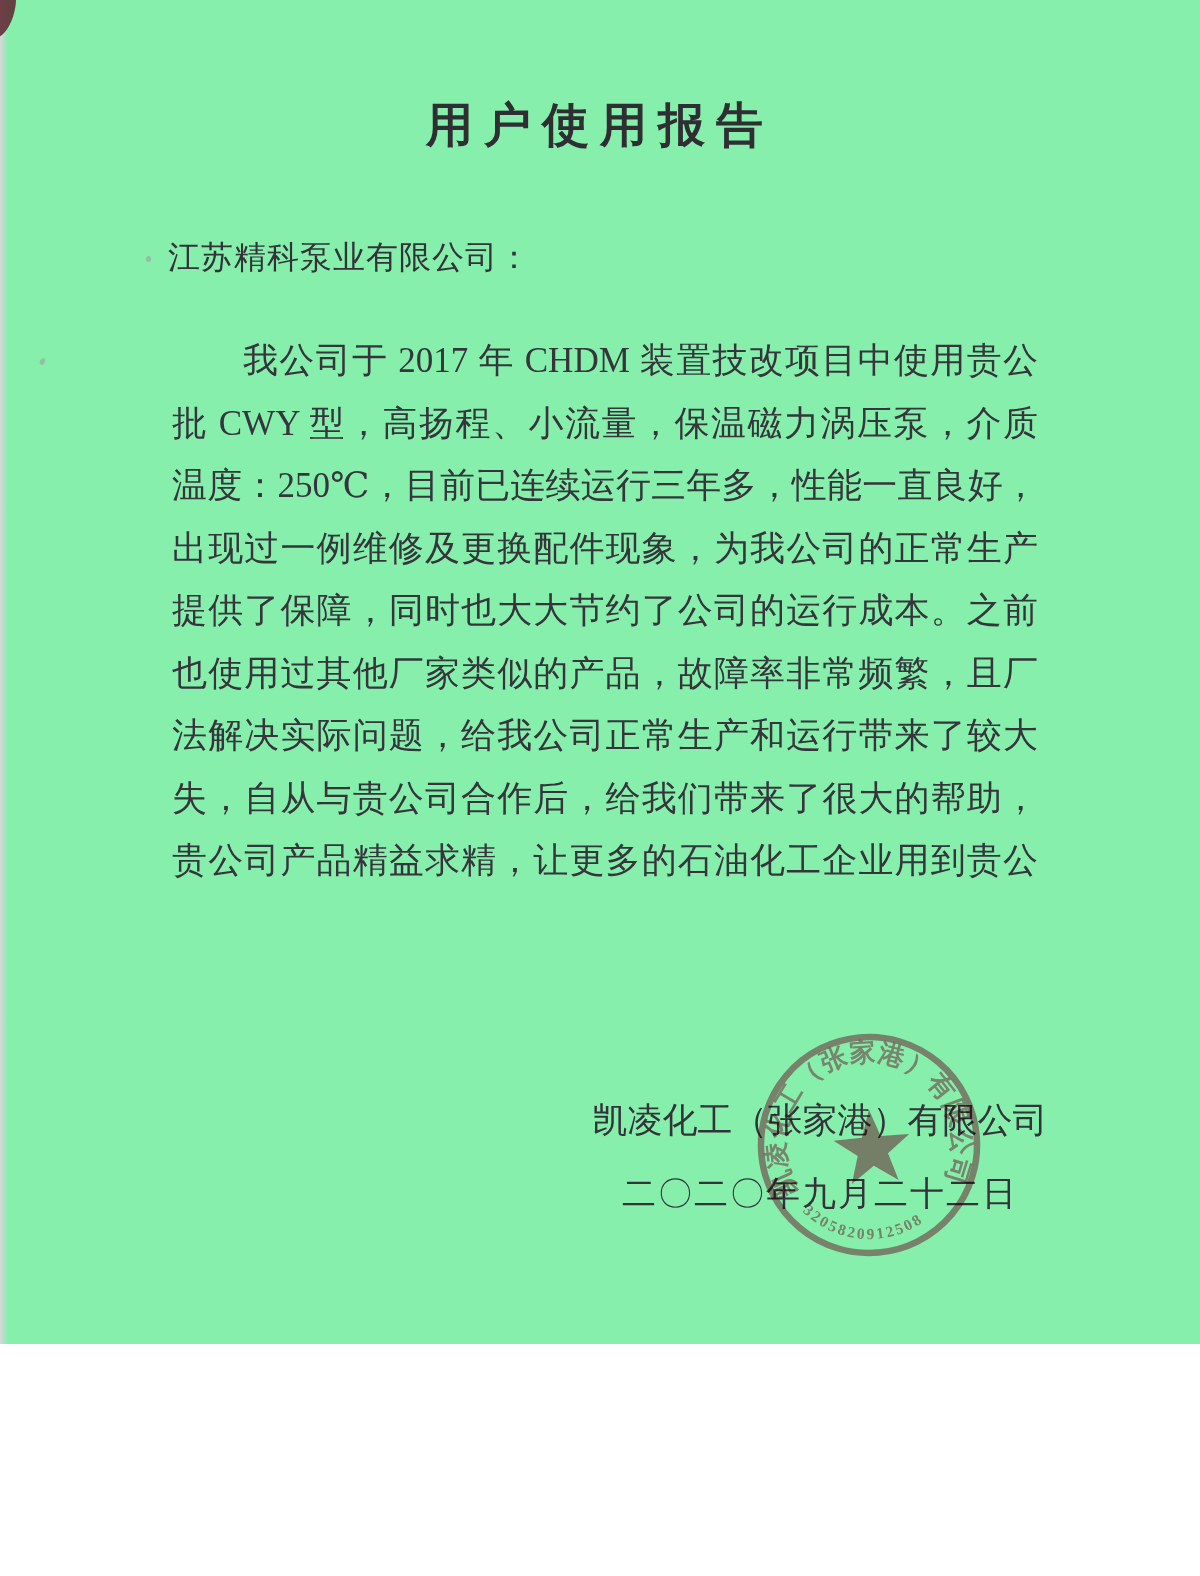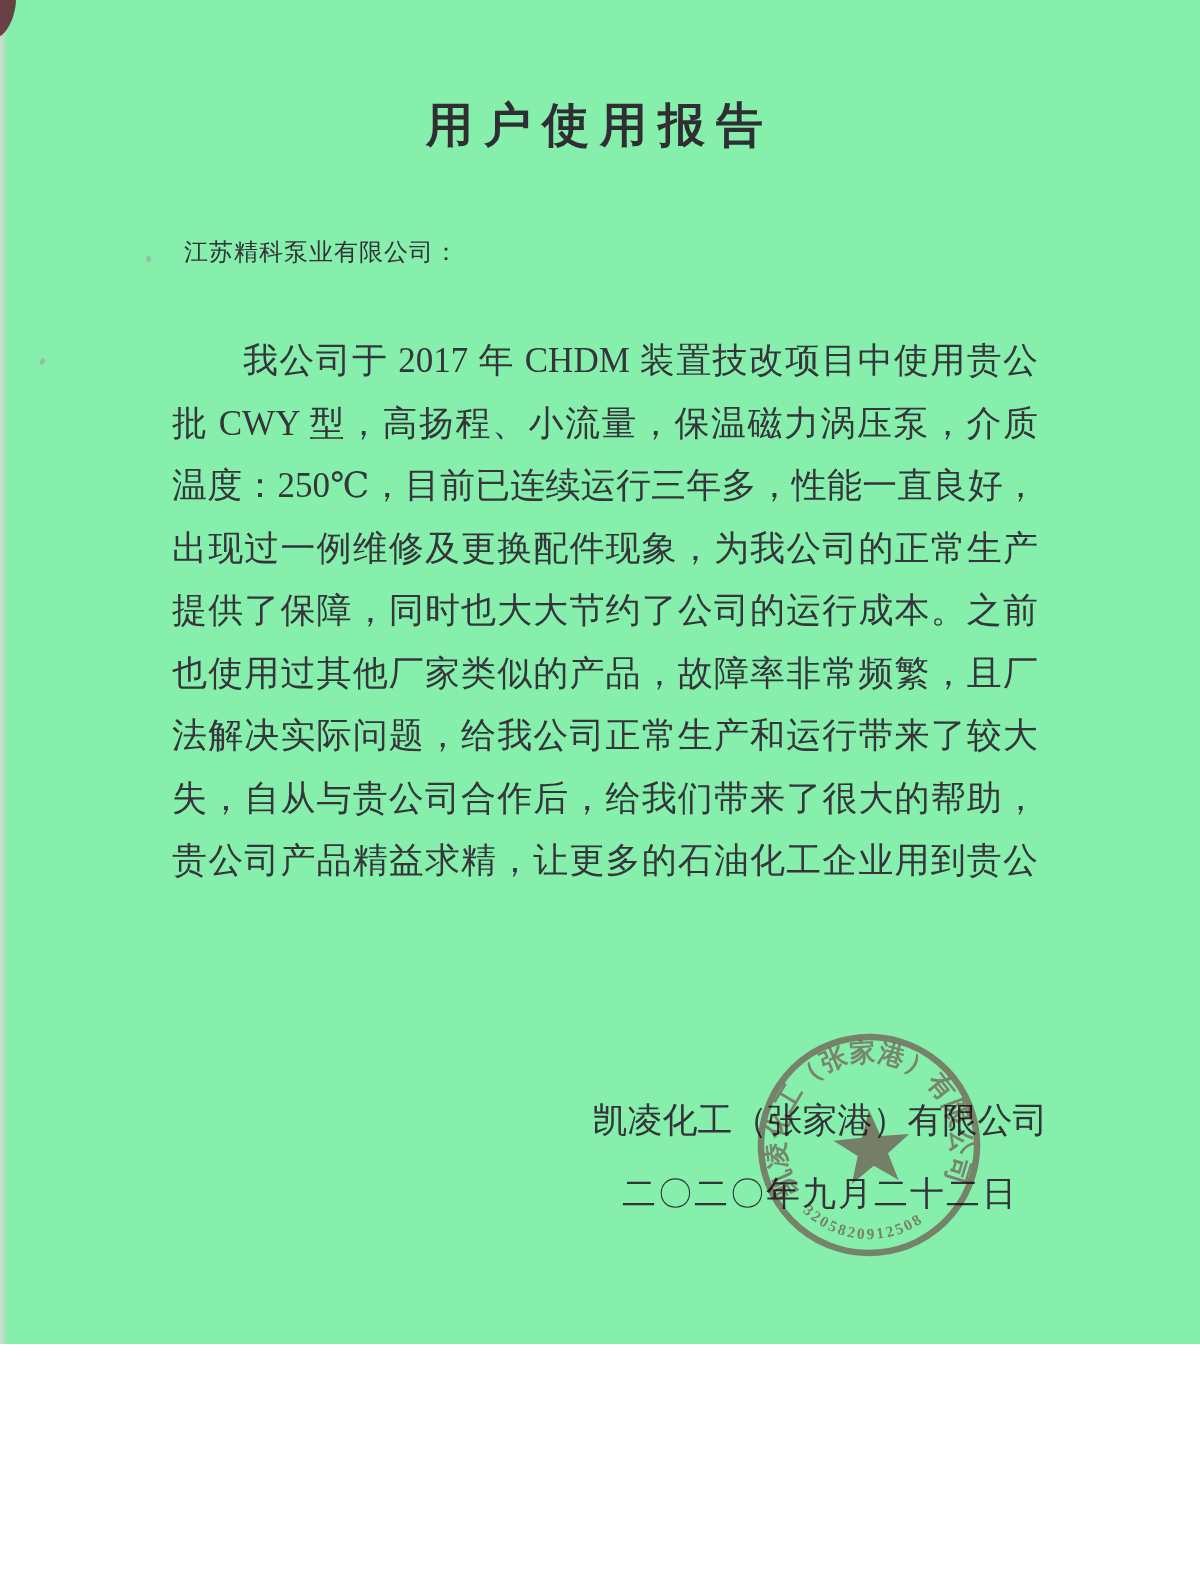--- a/index.html
+++ b/index.html
@@ -26,22 +26,22 @@
   .speck.s1{left:146px;top:256px;width:5px;height:6px;}
   .speck.s2{left:40px;top:358px;width:5px;height:7px;transform:rotate(30deg);}
 
   .title{
     position:absolute;top:94px;left:0;right:0;
     text-align:center;
     font-size:47px;font-weight:700;letter-spacing:11px;
     color:#2e2e33;
   }
   .salutation{
-    position:absolute;left:184px;top:236px;
-    font-size:24px;letter-spacing:1px;color:#323238;
+    position:absolute;left:168px;top:236px;
+    font-size:32px;letter-spacing:1px;color:#323238;
   }
   .body-text{
     position:absolute;left:172px;top:330px;width:866px;
     font-size:35px;color:#35353b;
   }
   .bline{
     height:62.5px;line-height:62.5px;
     text-align:justify;text-align-last:justify;
     -moz-text-align-last:justify;
     text-justify:inter-character;

